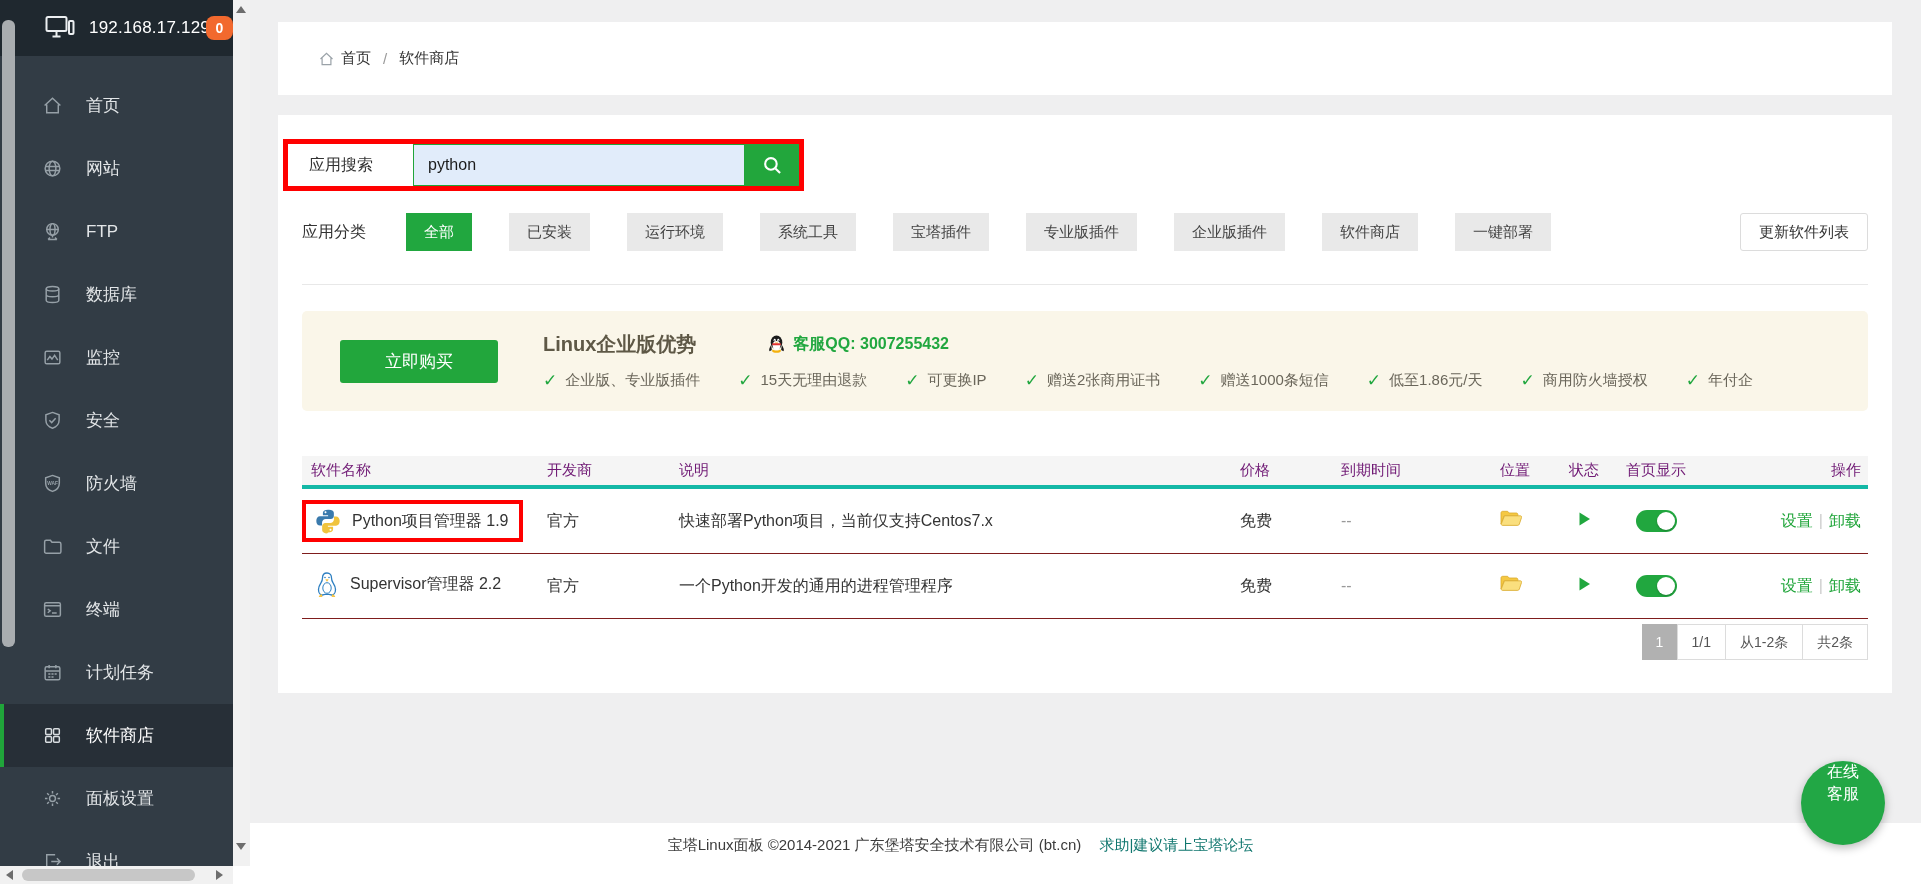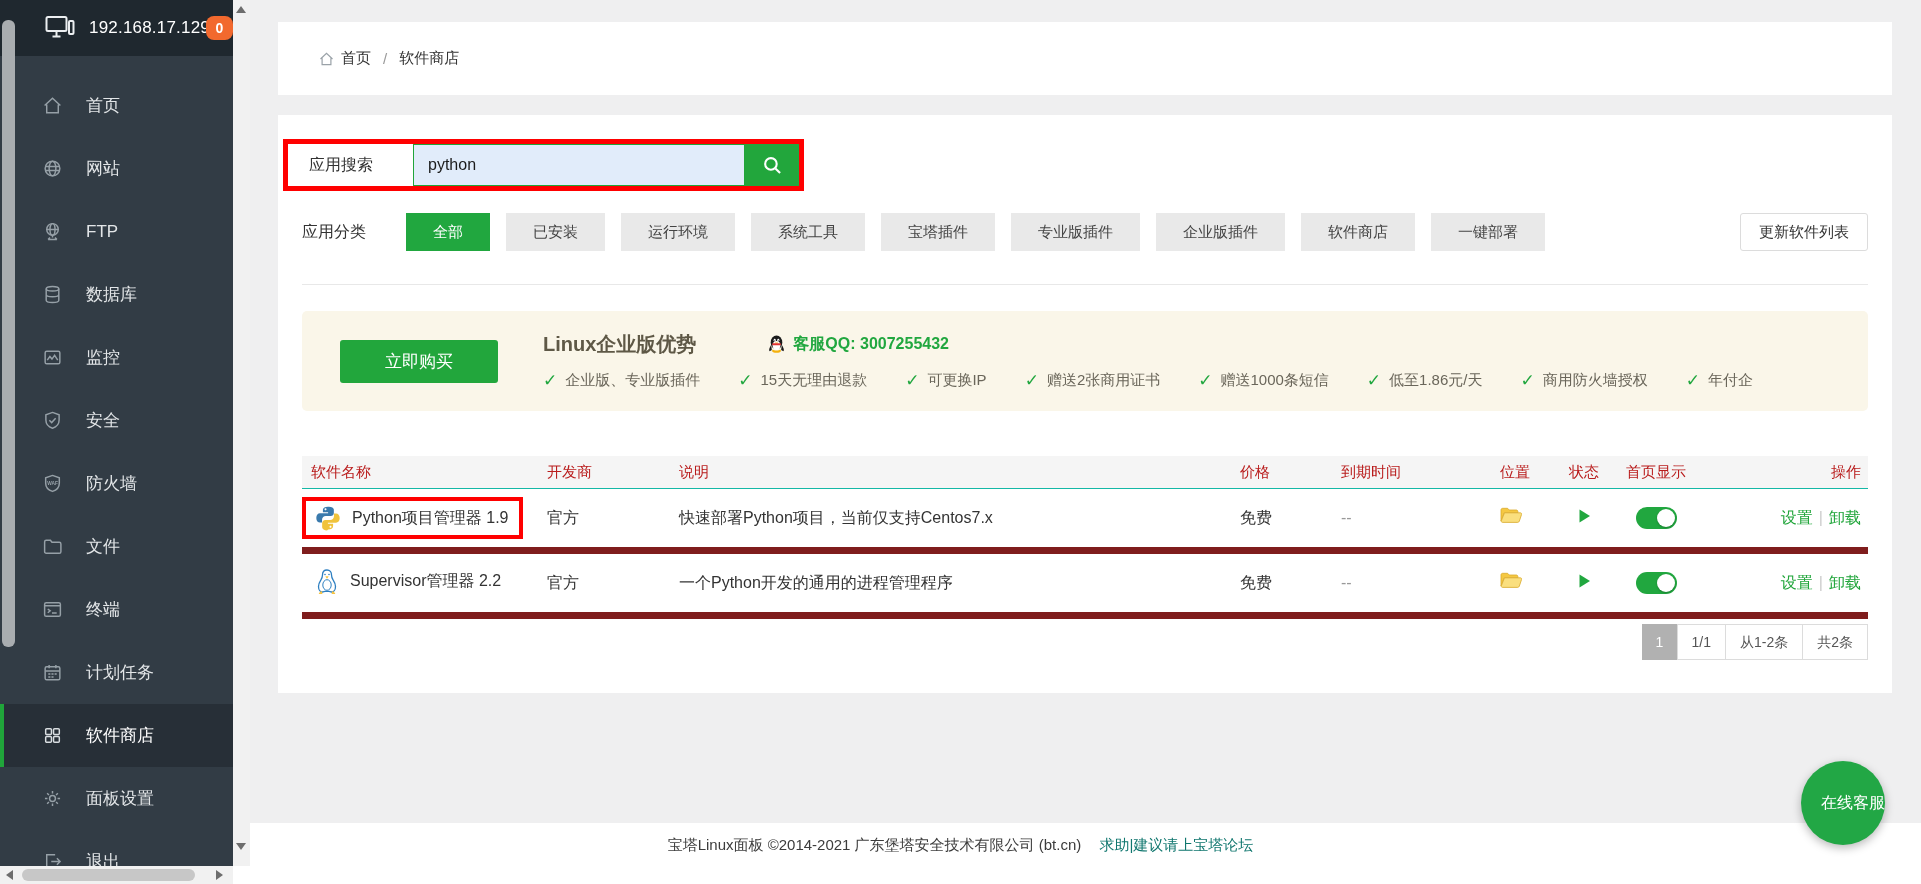--- a/index.html
+++ b/index.html
@@ -46,21 +46,21 @@
   
   #search-anno { border:5px solid #ff0000; display:inline-flex; align-items:stretch; margin-left:-19px; }
   #search-label { width:125px; height:42px; line-height:42px; padding-left:21px; font-size:16px; color:#333; background:#fff; }
   #search-input { width:332px; height:42px; border:1px solid #20a53a; background:#e1ecfa; font-size:16px; color:#1b1b1b;
     padding-left:14px; outline:none; font-family:inherit; }
   #search-btn { width:54px; height:42px; background:#22a63c; border:none; display:flex; align-items:center; justify-content:center; cursor:pointer; }
 
   
   #cat-row { display:flex; align-items:center; margin-top:22px; height:38px; }
   #cat-label { font-size:16px; color:#333; margin-right:40px; }
-  .cat-btn { height:38px; line-height:38px; padding:0 27px; background:#e9e9e9; color:#444; font-size:15px; margin-right:16px; cursor:pointer; white-space:nowrap; }
+  .cat-btn { height:38px; line-height:38px; padding:0 18px; background:#e9e9e9; color:#444; font-size:15px; margin-right:37px; cursor:pointer; white-space:nowrap; }
   .cat-btn.active { background:#21a73f; color:#fff; }
   #update-btn { margin-left:auto; margin-right:0; height:38px; line-height:36px; padding:0 18px; background:#fff;
     border:1px solid #dcdcdc; border-radius:3px; color:#333; font-size:15px; cursor:pointer; }
   #divider { border-top:1px solid #e8e8e8; margin-top:33px; }
 
   
   #banner { margin-top:26px; height:100px; background:#faf6e9; border-radius:5px; display:flex; align-items:center;
     padding-left:38px; overflow:hidden; white-space:nowrap; }
   #buy-btn { width:158px; height:43px; background:#22a63c; color:#fff; font-size:17px; border:none; border-radius:3px; cursor:pointer; flex:0 0 158px; }
   #banner-col { margin-left:45px; overflow:hidden; }
@@ -68,22 +68,22 @@
   #banner-title { font-size:20px; font-weight:bold; color:#5e5846; }
   #banner-qq { display:flex; align-items:center; margin-left:72px; font-size:16px; font-weight:bold; color:#21a73f; }
   #banner-qq svg { margin-right:8px; }
   #features { display:flex; margin-top:12px; overflow:hidden; }
   .feat { display:flex; align-items:center; margin-right:38px; font-size:15px; color:#6a665a; white-space:nowrap; }
   .feat .chk { color:#21a73f; font-weight:bold; font-size:17px; margin-right:8px; }
 
   
   #tbl { margin-top:45px; }
   .trow { display:flex; align-items:center; }
-  .thead { height:33px; background:#f5f5f5; border-bottom:1px solid #14b8a6; font-size:15px; color:#b91c1c; }
-  .tbody { height:65px; border-bottom:7px solid #7f1d1d; font-size:16px; color:#333; }
+  .thead { height:33px; background:#f5f5f5; border-bottom:4px solid #14b8a6; font-size:15px; color:#701a75; }
+  .tbody { height:65px; border-bottom:1px solid #7f1d1d; font-size:16px; color:#333; }
   .c-name{ width:245px; } .c-dev{ width:132px; } .c-desc{ flex:1; } .c-price{ width:101px; }
   .c-exp{ width:159px; } .c-loc{ width:56px; text-align:left; } .c-stat{ width:56px; text-align:center; }
   .c-show{ width:88px; text-align:center; } .c-ops{ width:168px; text-align:right; padding-right:7px; }
   .thead .c-name{ padding-left:9px; }
   .redbox { display:inline-flex; align-items:center; border:4px solid #ff0000; padding:4px 10px 4px 9px; }
   .redbox .nm { margin-left:11px; }
   .plainname { display:inline-flex; align-items:center; padding-left:13px; }
   .plainname .nm { margin-left:11px; }
   .dim { color:#999; }
   .toggle { display:inline-block; width:41px; height:22px; background:#21a73f; border-radius:11px; position:relative; cursor:pointer; vertical-align:middle; }
@@ -95,21 +95,21 @@
   #pager { display:flex; justify-content:flex-end; margin-top:5px; }
   .pcell { height:36px; line-height:34px; border:1px solid #dcdcdc; background:#fff; font-size:14px; color:#555; padding:0 14px; margin-left:-1px; }
   .pcell.cur { background:#b1b1b1; color:#fff; border-color:#b1b1b1; width:36px; text-align:center; padding:0; cursor:pointer; }
 
   
   #footer { position:absolute; left:0; top:836px; width:1921px; text-align:center; font-size:15px; color:#3c3c3c; }
   #footer .flink { color:#0f766e; margin-left:14px; cursor:pointer; }
 
   
   #service { position:absolute; left:1801px; top:761px; width:84px; height:84px; border-radius:50%; background:#22a745;
-    color:#fff; font-size:16px; display:flex; flex-direction:row; align-items:center; justify-content:flex-end;
+    color:#fff; font-size:16px; display:flex; flex-direction:column; align-items:center; justify-content:flex-start;
     line-height:22px; box-shadow:0 3px 10px rgba(0,0,0,.28); cursor:pointer; }
 </style>
 </head>
 <body>
 
 <div id="sidebar">
   <div id="topbar">
     <svg class="pc" width="30" height="26" viewBox="0 0 30 26" fill="none" stroke="#eceff1" stroke-width="2">
       <rect x="1.5" y="2" width="20" height="14" rx="1.5"></rect>
         <path d="M7.5 21.5h8M11.5 16v5.5"></path>

